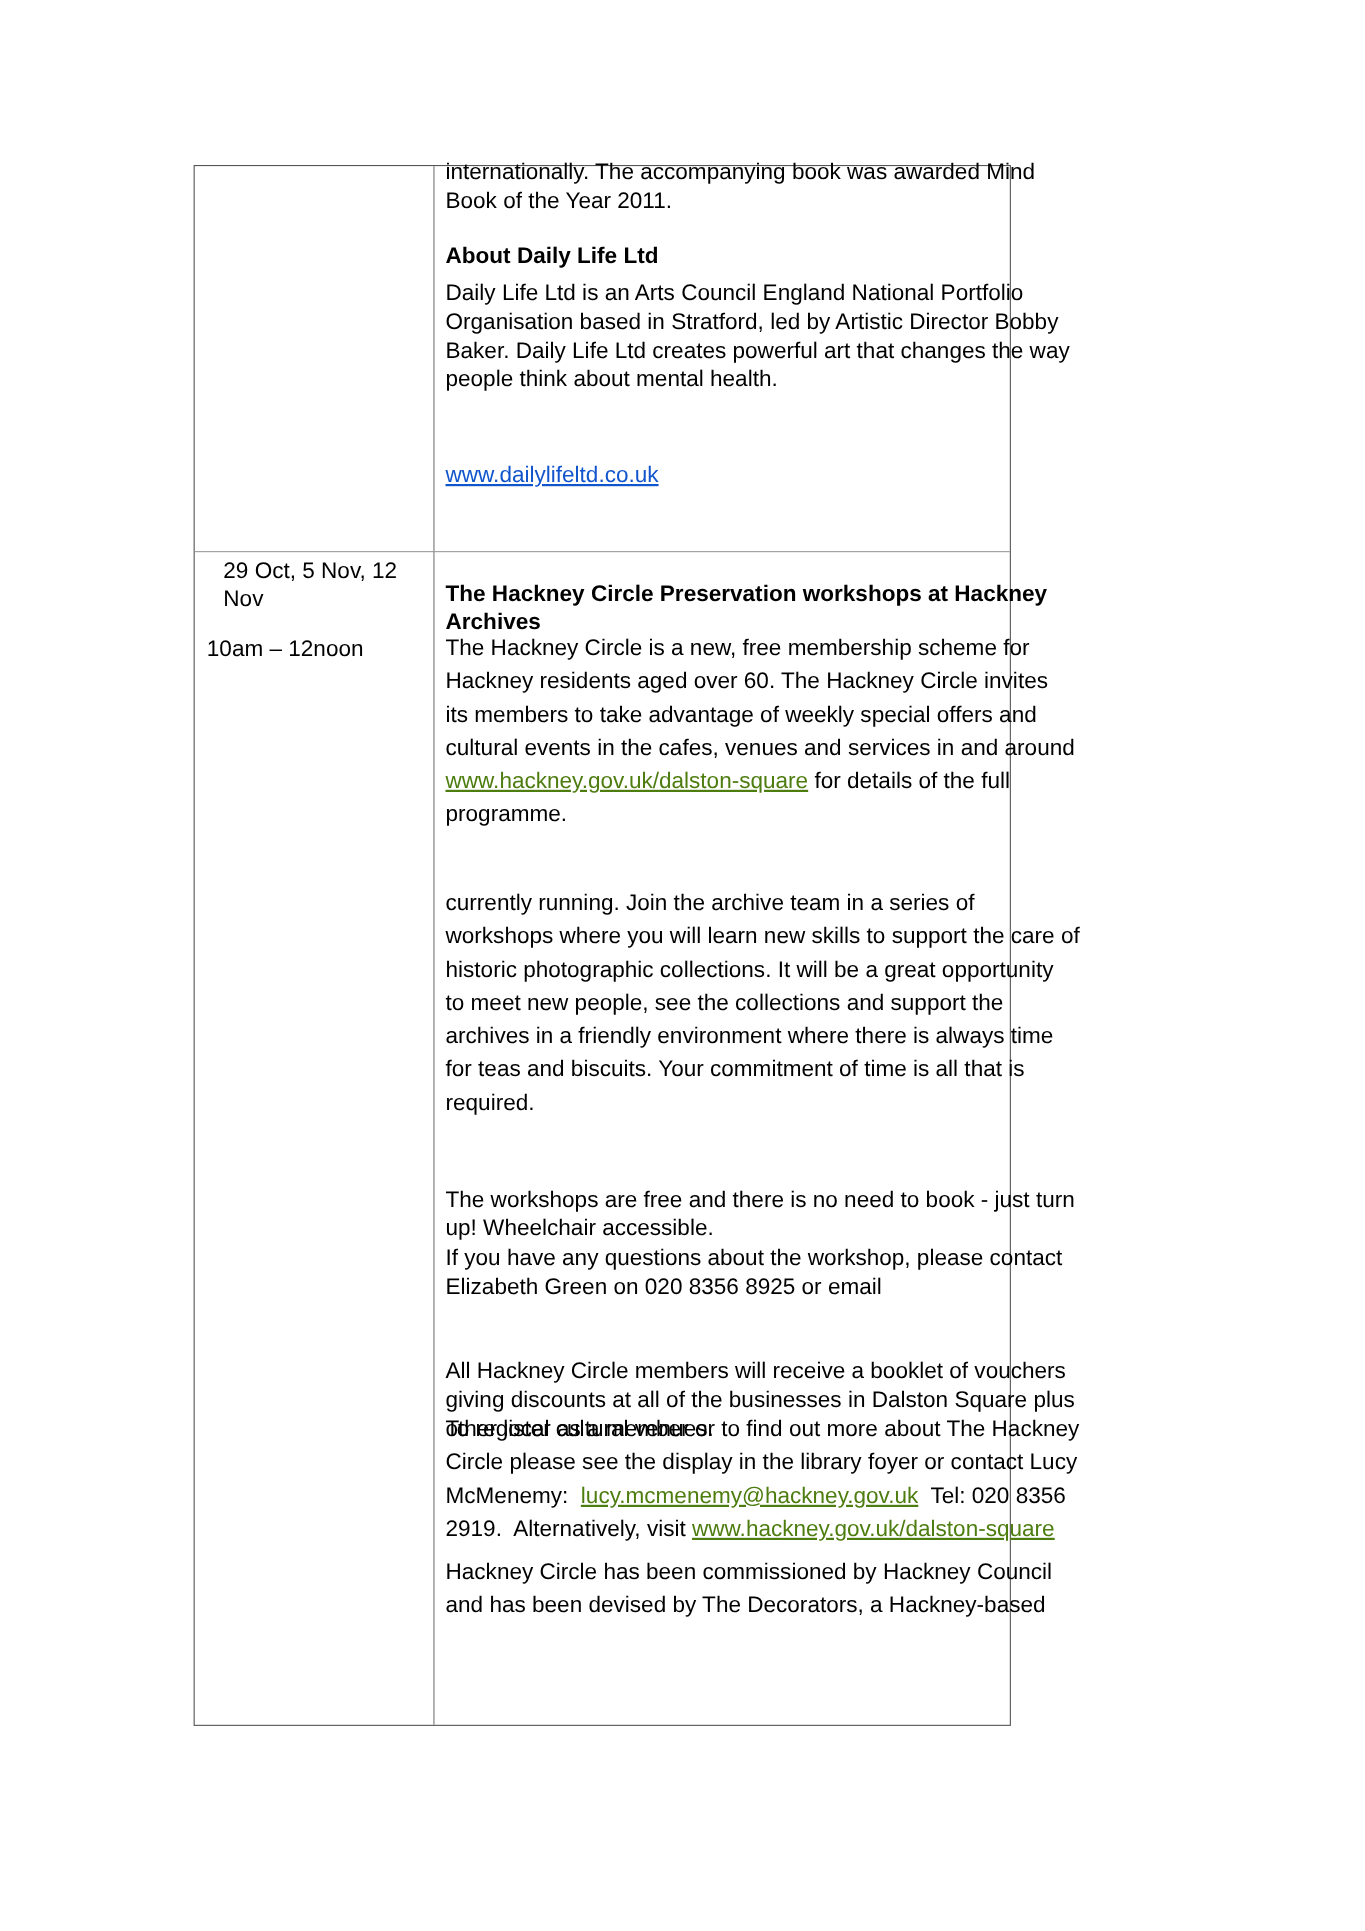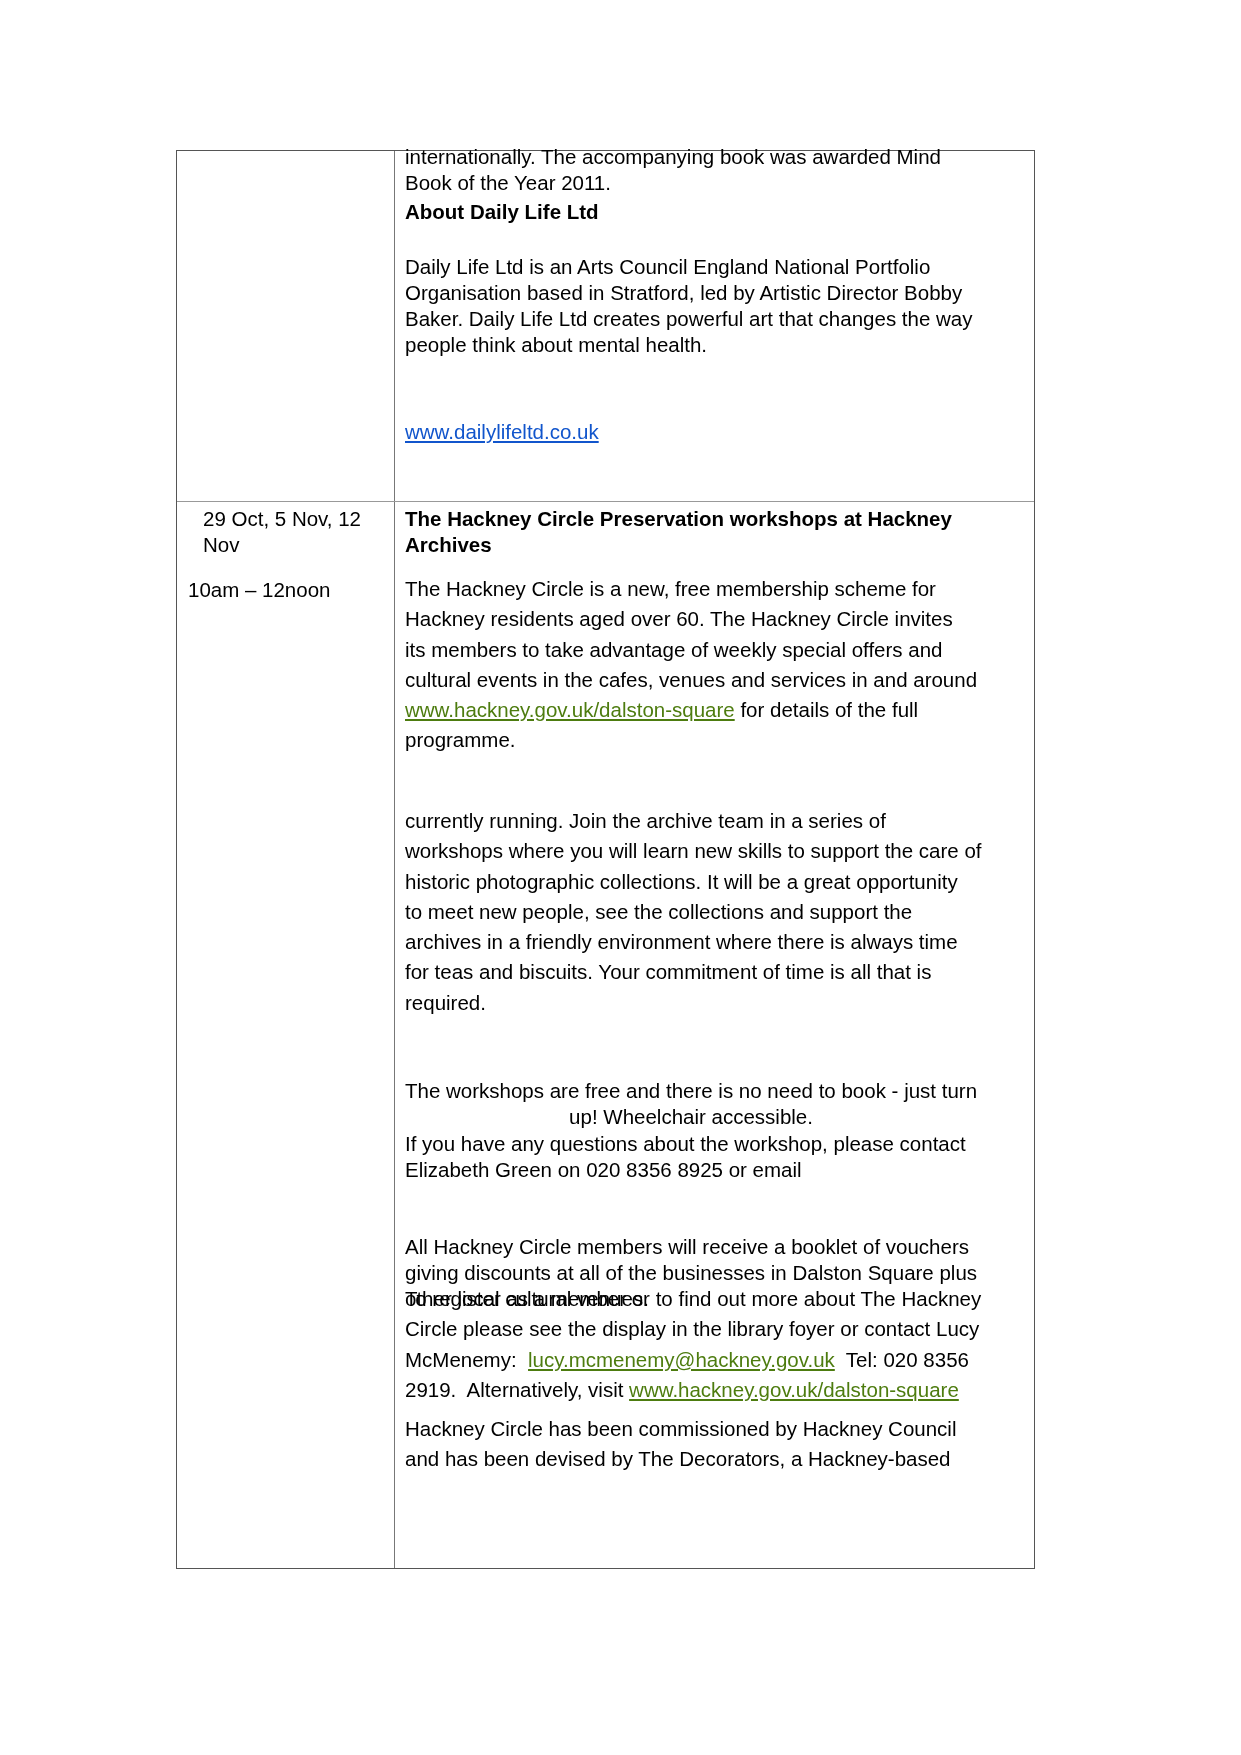--- a/index.html
+++ b/index.html
@@ -1,23 +1,23 @@
 <!DOCTYPE html>
 <html><head>
 <meta charset="utf-8">
 <style>
   html, body { margin:0; padding:0; background:#ffffff; }
   body { width:1241px; height:1755px; position:relative; font-family:"Liberation Sans", sans-serif; color:#000; }
-  .tbl { position:absolute; left:176px; top:150px; width:859px; height:1419px; border:1px solid #555; box-sizing:border-box; }
+  .tbl { position:absolute; left:176px; top:150px; width:743px; height:1419px; border:1px solid #555; box-sizing:border-box; }
   .vline { position:absolute; left:217px; top:0; bottom:0; width:0; border-left:1px solid #777; }
   .hline { position:absolute; left:0; right:0; top:350px; height:0; border-top:1px solid #999; }
   .txt { position:absolute; font-size:20.5px; line-height:26px; white-space:nowrap; }
   .c2 { left:228px; }
   .c1 { left:11px; }
-  .b { font-weight:bold; }
+  .b { font-weight:bold;margin-top:21px; }
   .lk { color:#4d7c0f; text-decoration:underline; }
   .lkb { color:#1155cc; text-decoration:underline; font-weight:normal; }
   .sp { line-height:30.3px; }
 </style>
 </head>
 <body>
 
 <div class="tbl">
   <div class="vline"></div>
   <div class="hline"></div>
@@ -58,21 +58,21 @@
   <div class="txt c2 sp" style="top:655px;">
     <div>currently running.  Join the archive team in a series of</div>
     <div>workshops where you will learn new skills to support the care of</div>
     <div>historic photographic collections.  It will be a great opportunity</div>
     <div>to meet new people, see the collections and support the</div>
     <div>archives in a friendly environment where there is always time</div>
     <div>for teas and biscuits.  Your commitment of time is all that is</div>
     <div>required.</div>
   </div>
 
-  <div class="txt c2" style="top:927px;text-align:center;">
+  <div class="txt c2" style="top:927px;">
     <div>The workshops are free and there is no need to book - just turn</div>
     <div>up!  Wheelchair accessible.</div>
   </div>
 
   <div class="txt c2" style="top:980px;">
     <div>If you have any questions about the workshop, please contact</div>
     <div>Elizabeth Green on 020 8356 8925 or email</div>
   </div>
 
   <div class="txt c2" style="top:1083px;">

